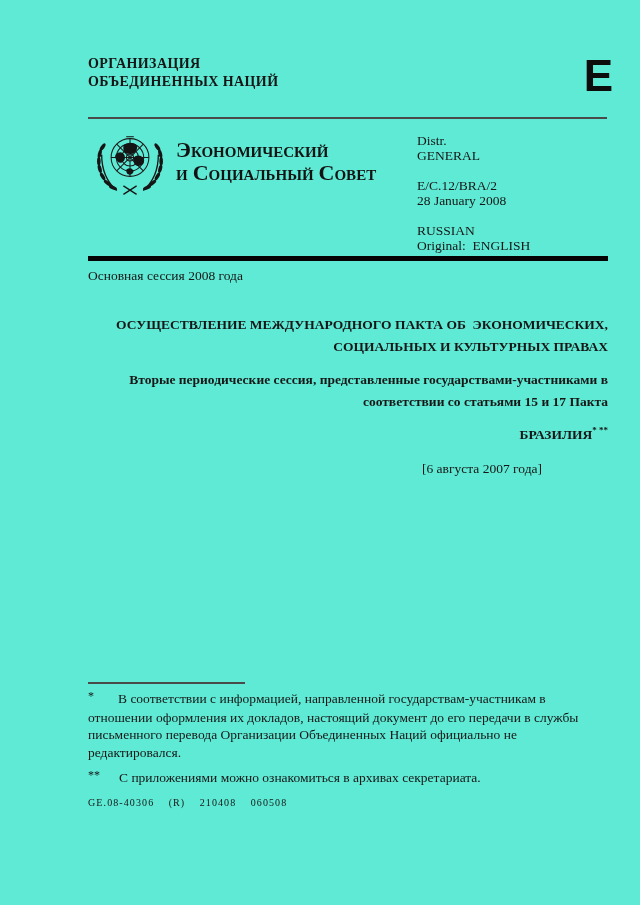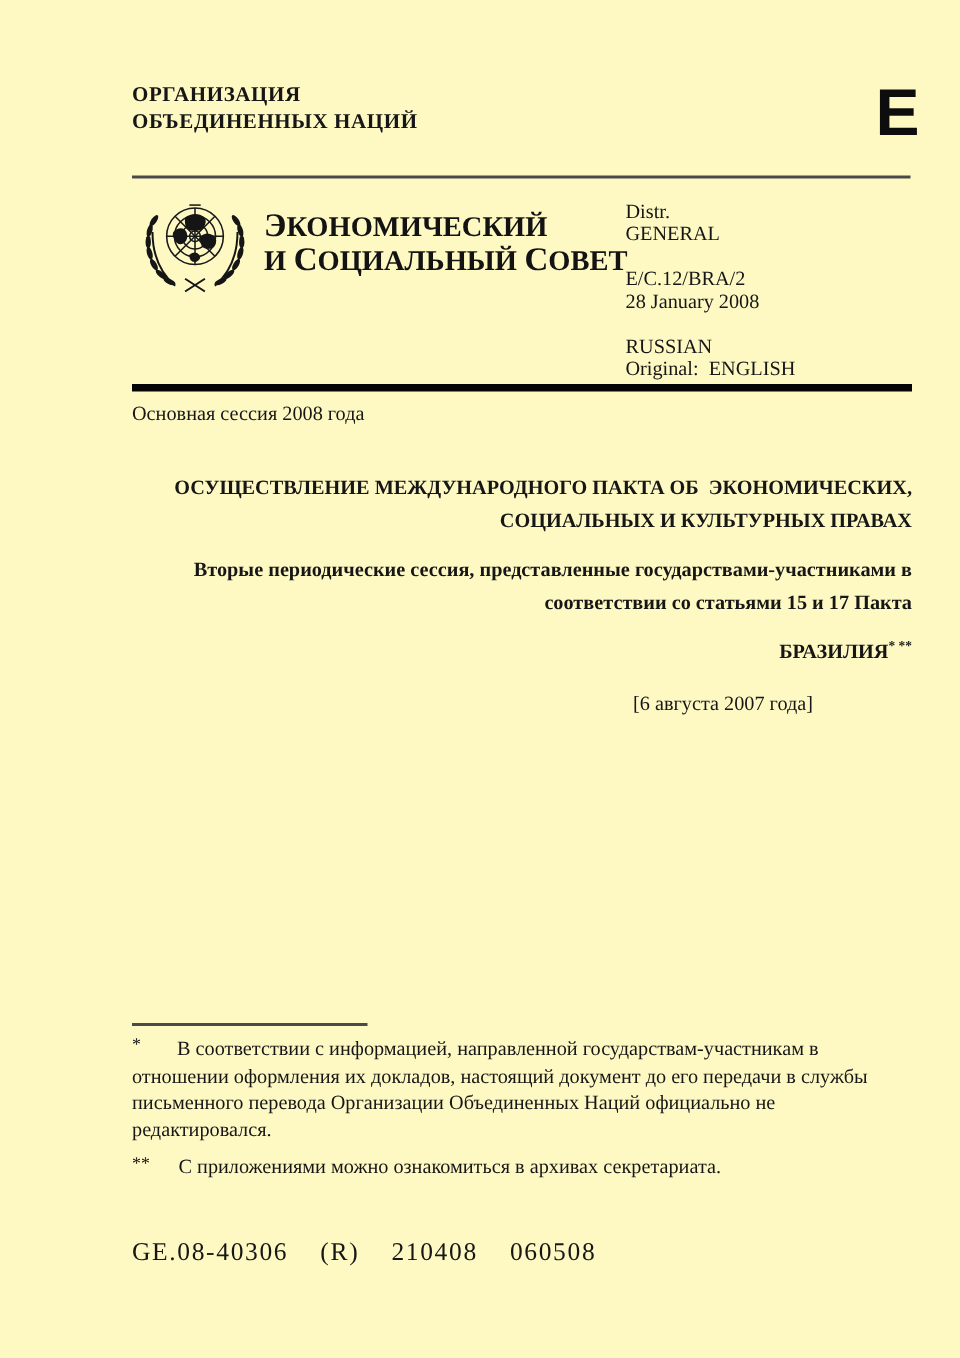--- a/index.html
+++ b/index.html
@@ -1,37 +1,37 @@
 <!DOCTYPE html>
 <html><head>
 <meta charset="utf-8">
 <style>
   * { margin:0; padding:0; box-sizing:border-box; }
   html,body { background:#ffffff; }
   .page {
-    position:relative; width:640px; height:905px; background:#fef9c3;
+    position:relative; width:640px; height:905px; background:#5eead4;
     font-family:"Liberation Serif", serif; color:#161616; overflow:hidden;
   }
   
   .org { position:absolute; left:88px; top:55px; font-weight:bold;
          font-size:14px; line-height:18px; letter-spacing:0.4px; }
   
   .big-e { position:absolute; right:27px; top:54px;
            font-family:"Liberation Sans", sans-serif; font-weight:bold;
            font-size:44px; line-height:44px; color:#0d0d0d; }
   .thin-rule { position:absolute; left:88px; top:117px; width:519px;
                border-top:2px solid #4a4a4a; }
   
   .emblem { position:absolute; left:92px; top:132px; width:76px; height:68px; }
   
   .council { position:absolute; left:176px; top:138px; font-weight:bold;
              color:#131313; }
   .c-line { height:23px; line-height:23px; white-space:nowrap; }
   .c-cap { font-size:22px; }
-  .c-sc  { font-size:19px; text-transform:uppercase; }
+  .c-sc  { font-size:15px; text-transform:uppercase; }
   .c-gap { margin-right:5px; }
   
   .distr { position:absolute; left:417px; top:134px; font-size:13.5px;
            line-height:14.5px; }
   .distr .grp { margin-bottom:16px; }
   .pre { white-space:pre; }
   
   .thick-bar { position:absolute; left:88px; top:256px; width:520px; height:5px;
                background:#050505; }
   .session { position:absolute; left:88px; top:268px; font-size:13.5px;text-align:right; }
@@ -45,21 +45,21 @@
   
   .fn-sep { position:absolute; left:88px; top:682px; width:157px;
             border-top:2px solid #4a4a4a; }
   .fn1 { position:absolute; left:88px; top:690px; width:522px;
          font-size:13.5px; line-height:17.5px; }
   .fn2 { position:absolute; left:88px; top:769px; width:522px;
          font-size:13.5px; line-height:17.5px; }
   .fn-mark { display:inline-block; position:relative; top:-3px; font-size:12px; }
   .fn-tab1 { display:inline-block; width:24px; }
   .fn-tab2 { display:inline-block; width:19px; }
-  .ge-line { position:absolute; left:88px; top:825px; font-size:17px;
+  .ge-line { position:absolute; left:88px; top:797px; font-size:10px;
              letter-spacing:1.1px; white-space:pre; }
 </style>
 </head>
 <body>
 
 <div class="page">
 
   <div class="org">
     <div>ОРГАНИЗАЦИЯ</div>
     <div>ОБЪЕДИНЕННЫХ НАЦИЙ</div>

